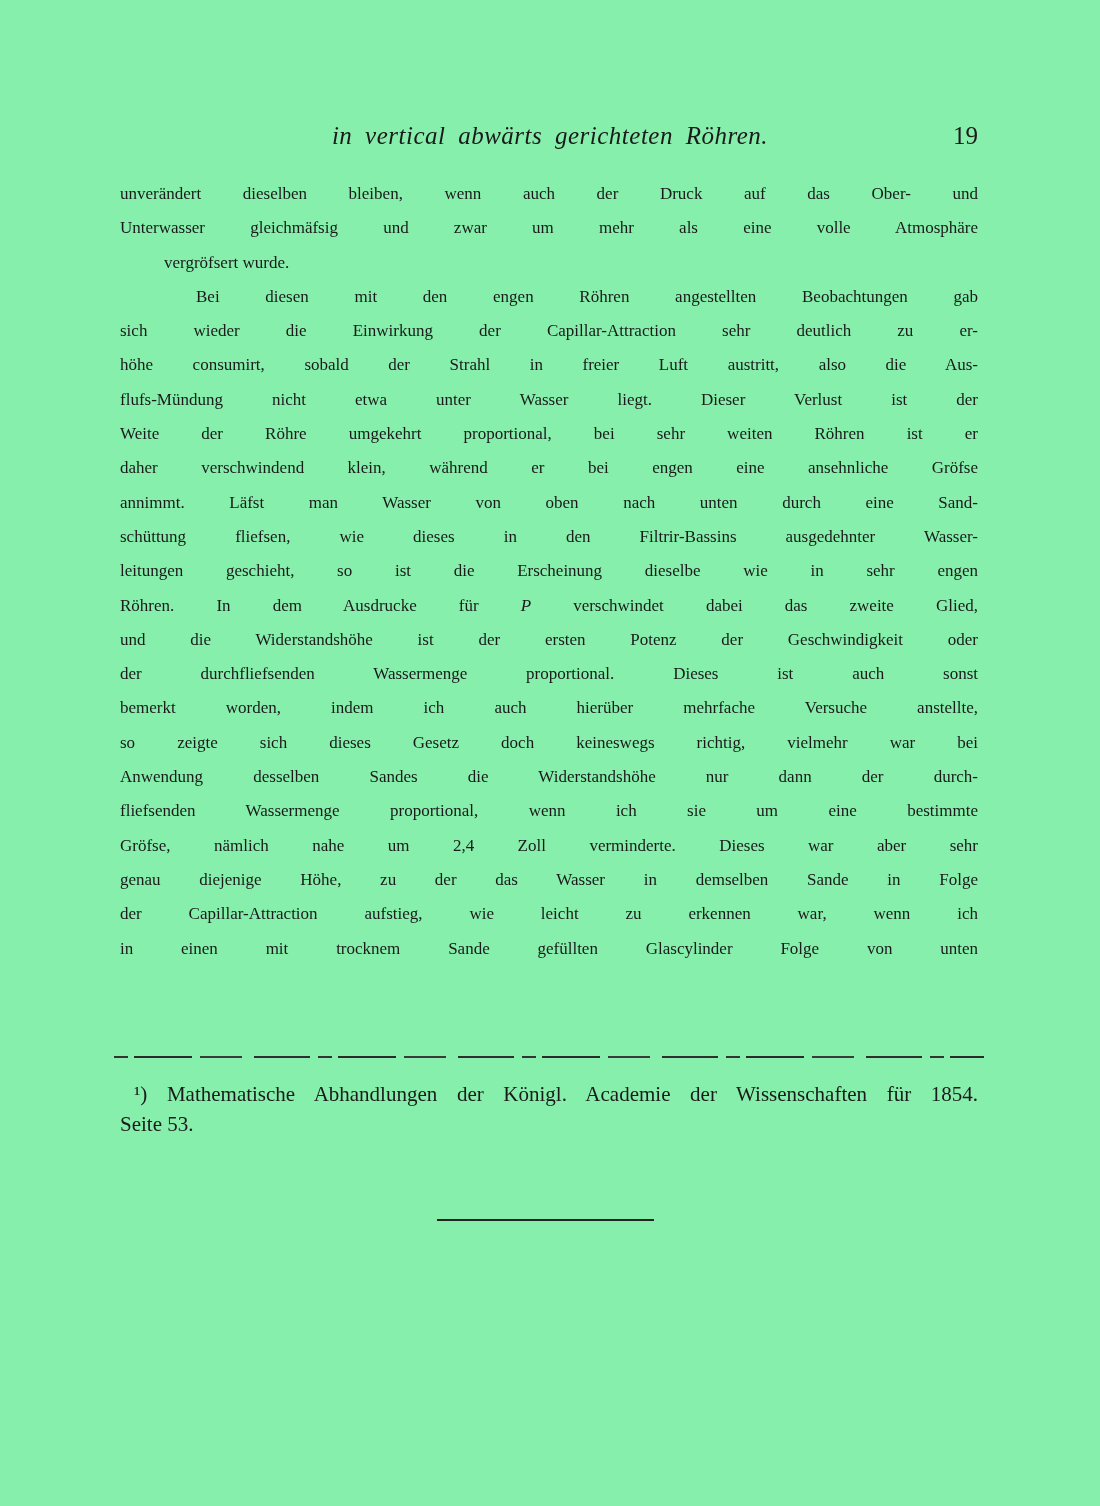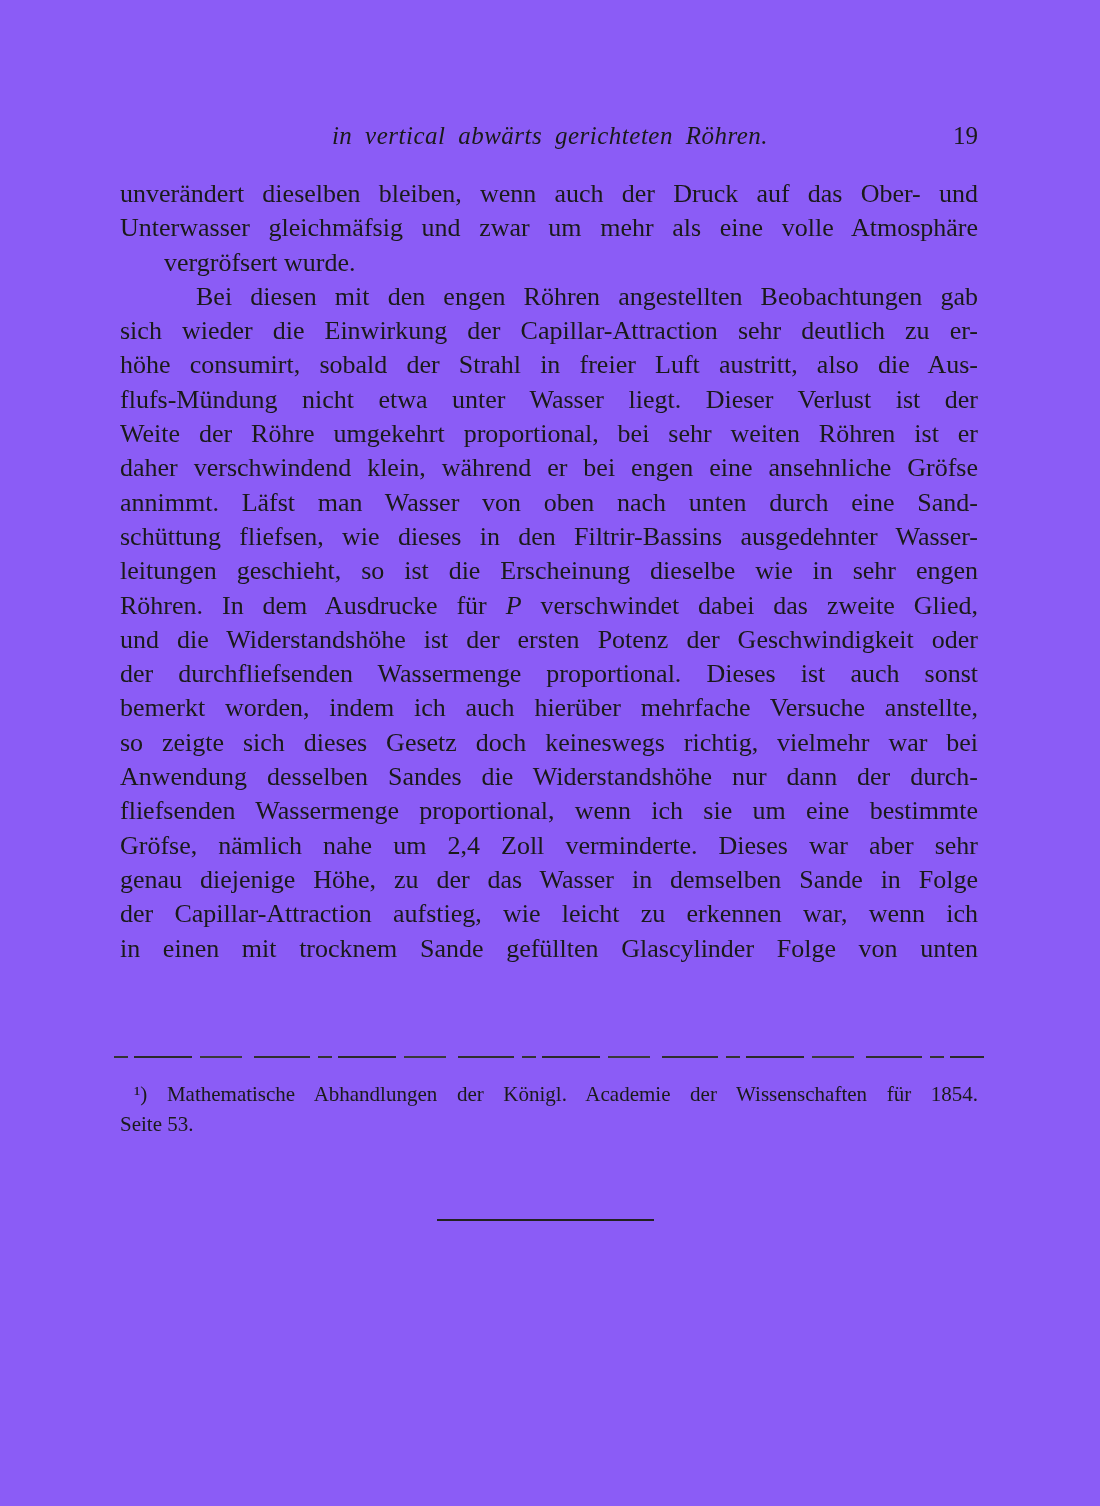--- a/index.html
+++ b/index.html
@@ -4,21 +4,21 @@
 <style>
   html, body {
     margin: 0;
     padding: 0;
     background: #e8e8e8;
   }
   .page {
     position: relative;
     width: 1100px;
     height: 1506px;
-    background: #8b5cf6;
+    background: #86efac;
     color: #1a1a1a;
     font-family: "Liberation Serif", "DejaVu Serif", serif;
     overflow: hidden;
   }
   
   .running-head {
     position: absolute;
     top: 120px;
     left: 0;
     width: 1100px;
@@ -36,21 +36,21 @@
     font-size: 25px;
     line-height: 32px;
     font-style: normal;
   }
   
   .body-block {
     position: absolute;
     top: 177px;
     left: 120px;
     width: 858px;
-    font-size: 26px;
+    font-size: 17px;
     line-height: 34.3px;
   }
   .ln {
     text-align: justify;
     text-align-last: justify;
     height: 34.3px;
     overflow: hidden;
     white-space: normal;
   }
   .ln.para-end {

